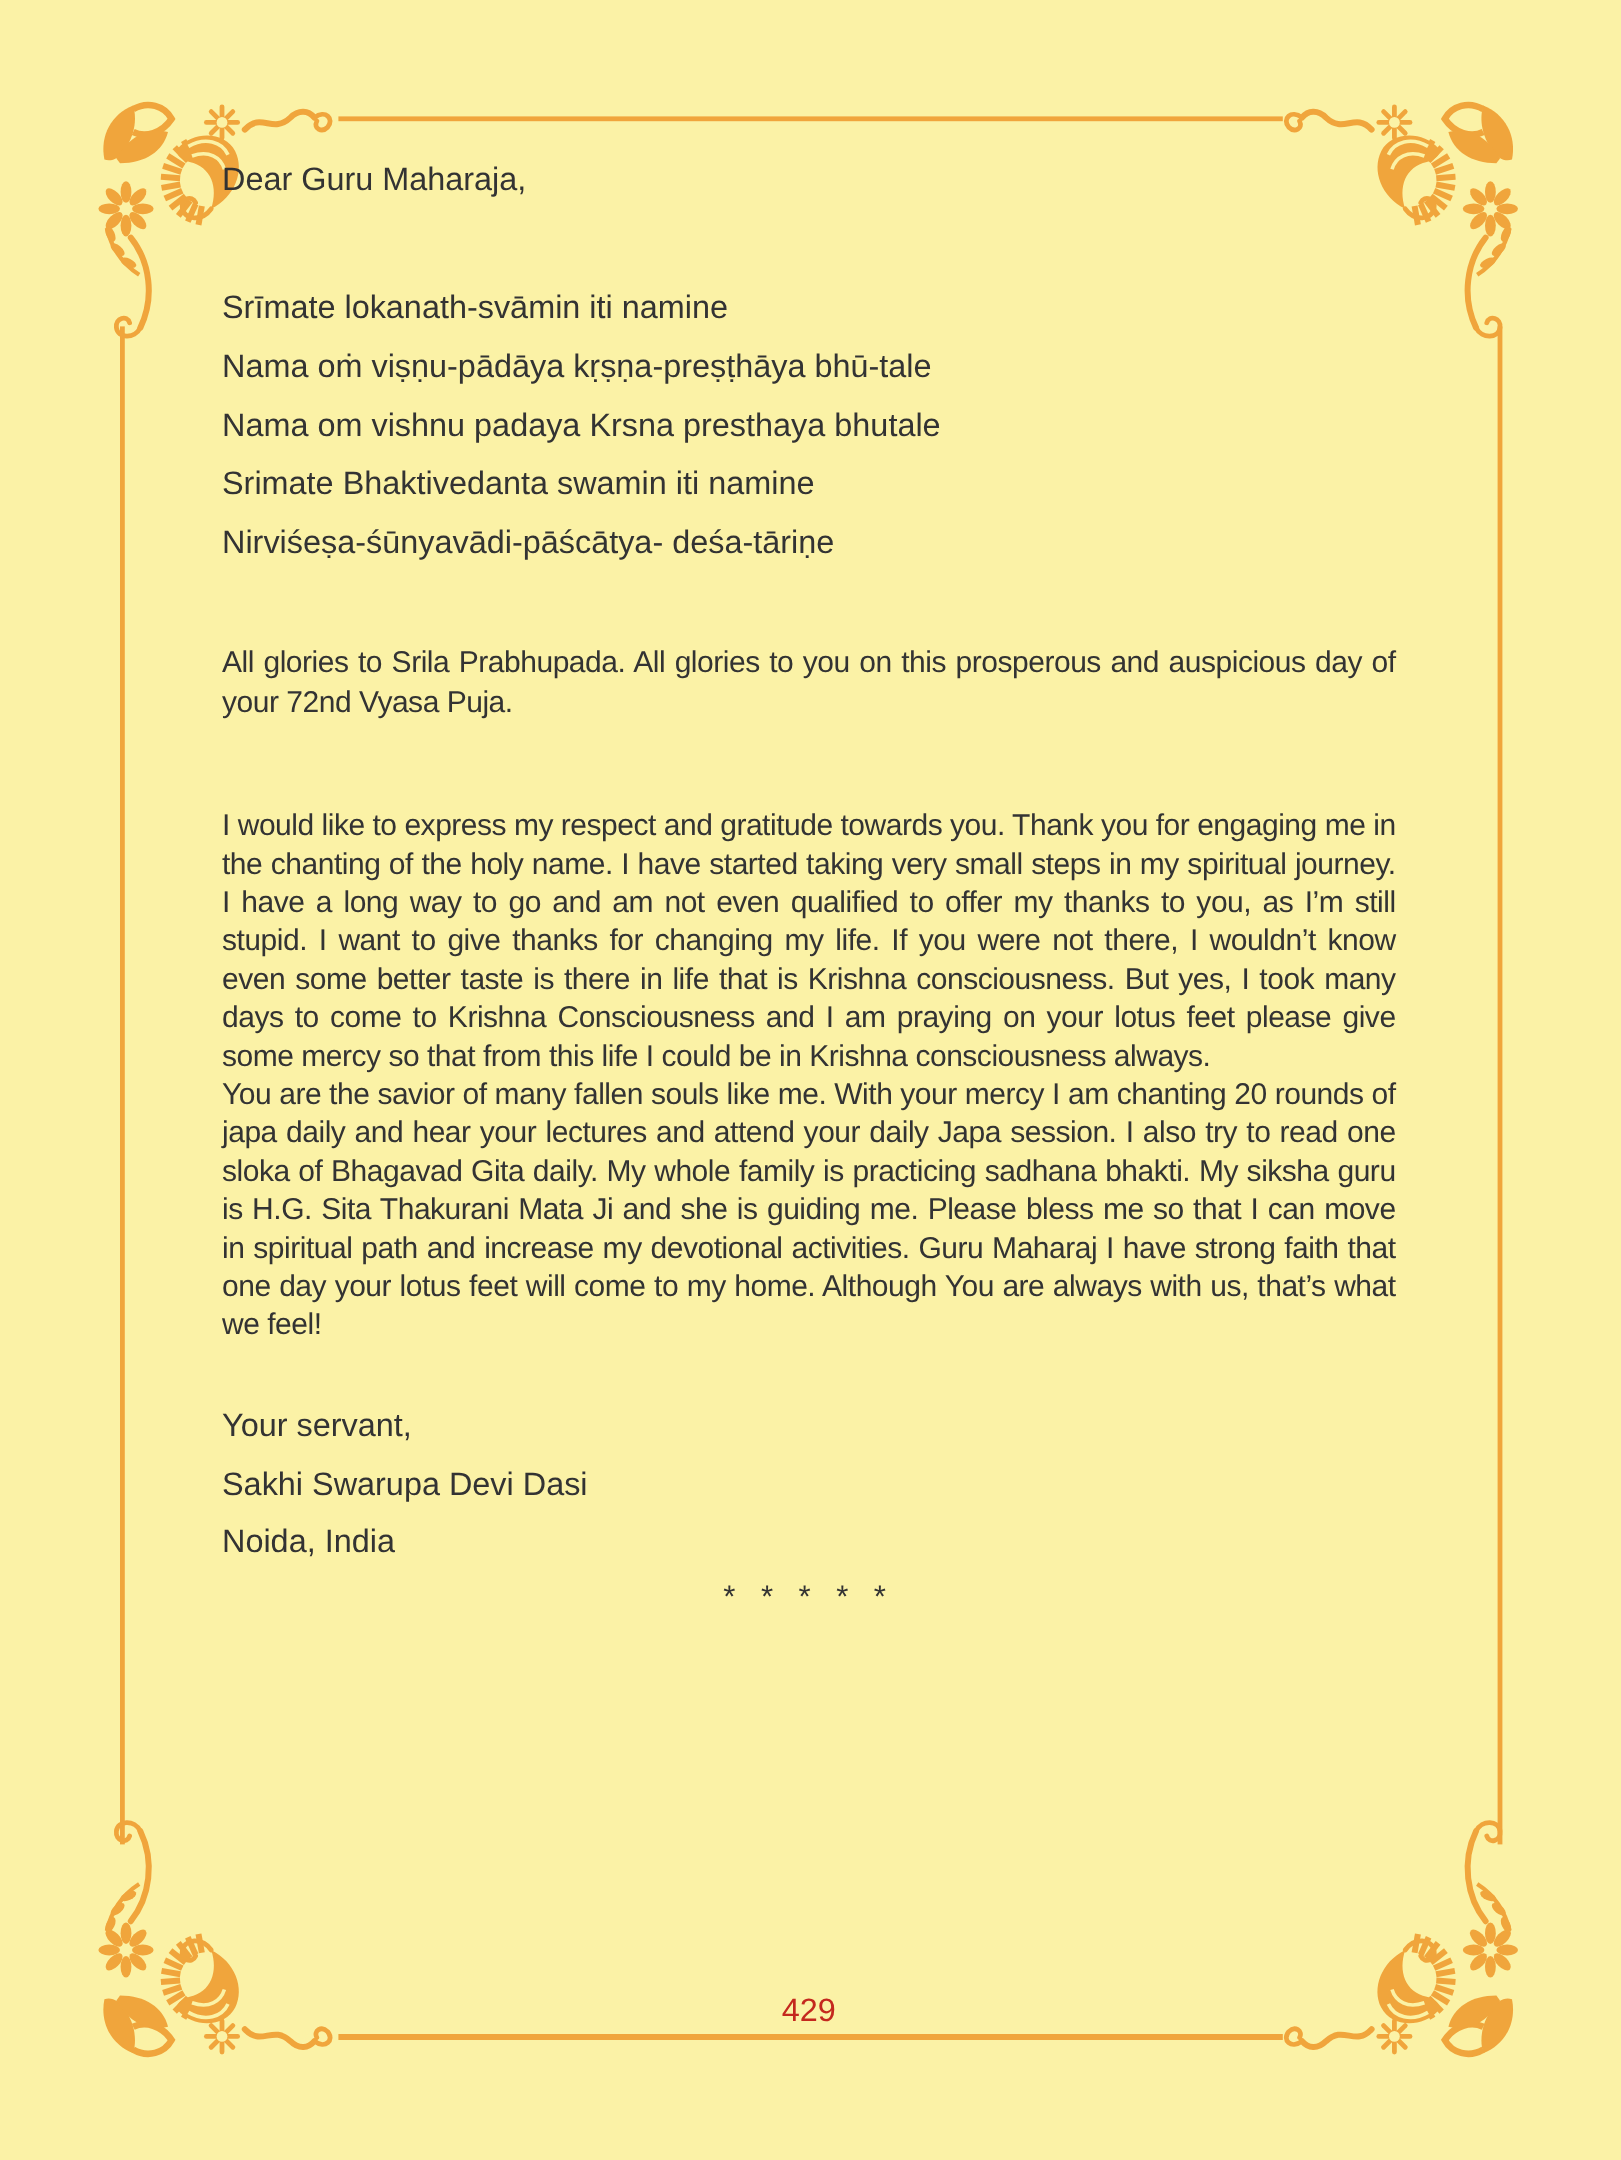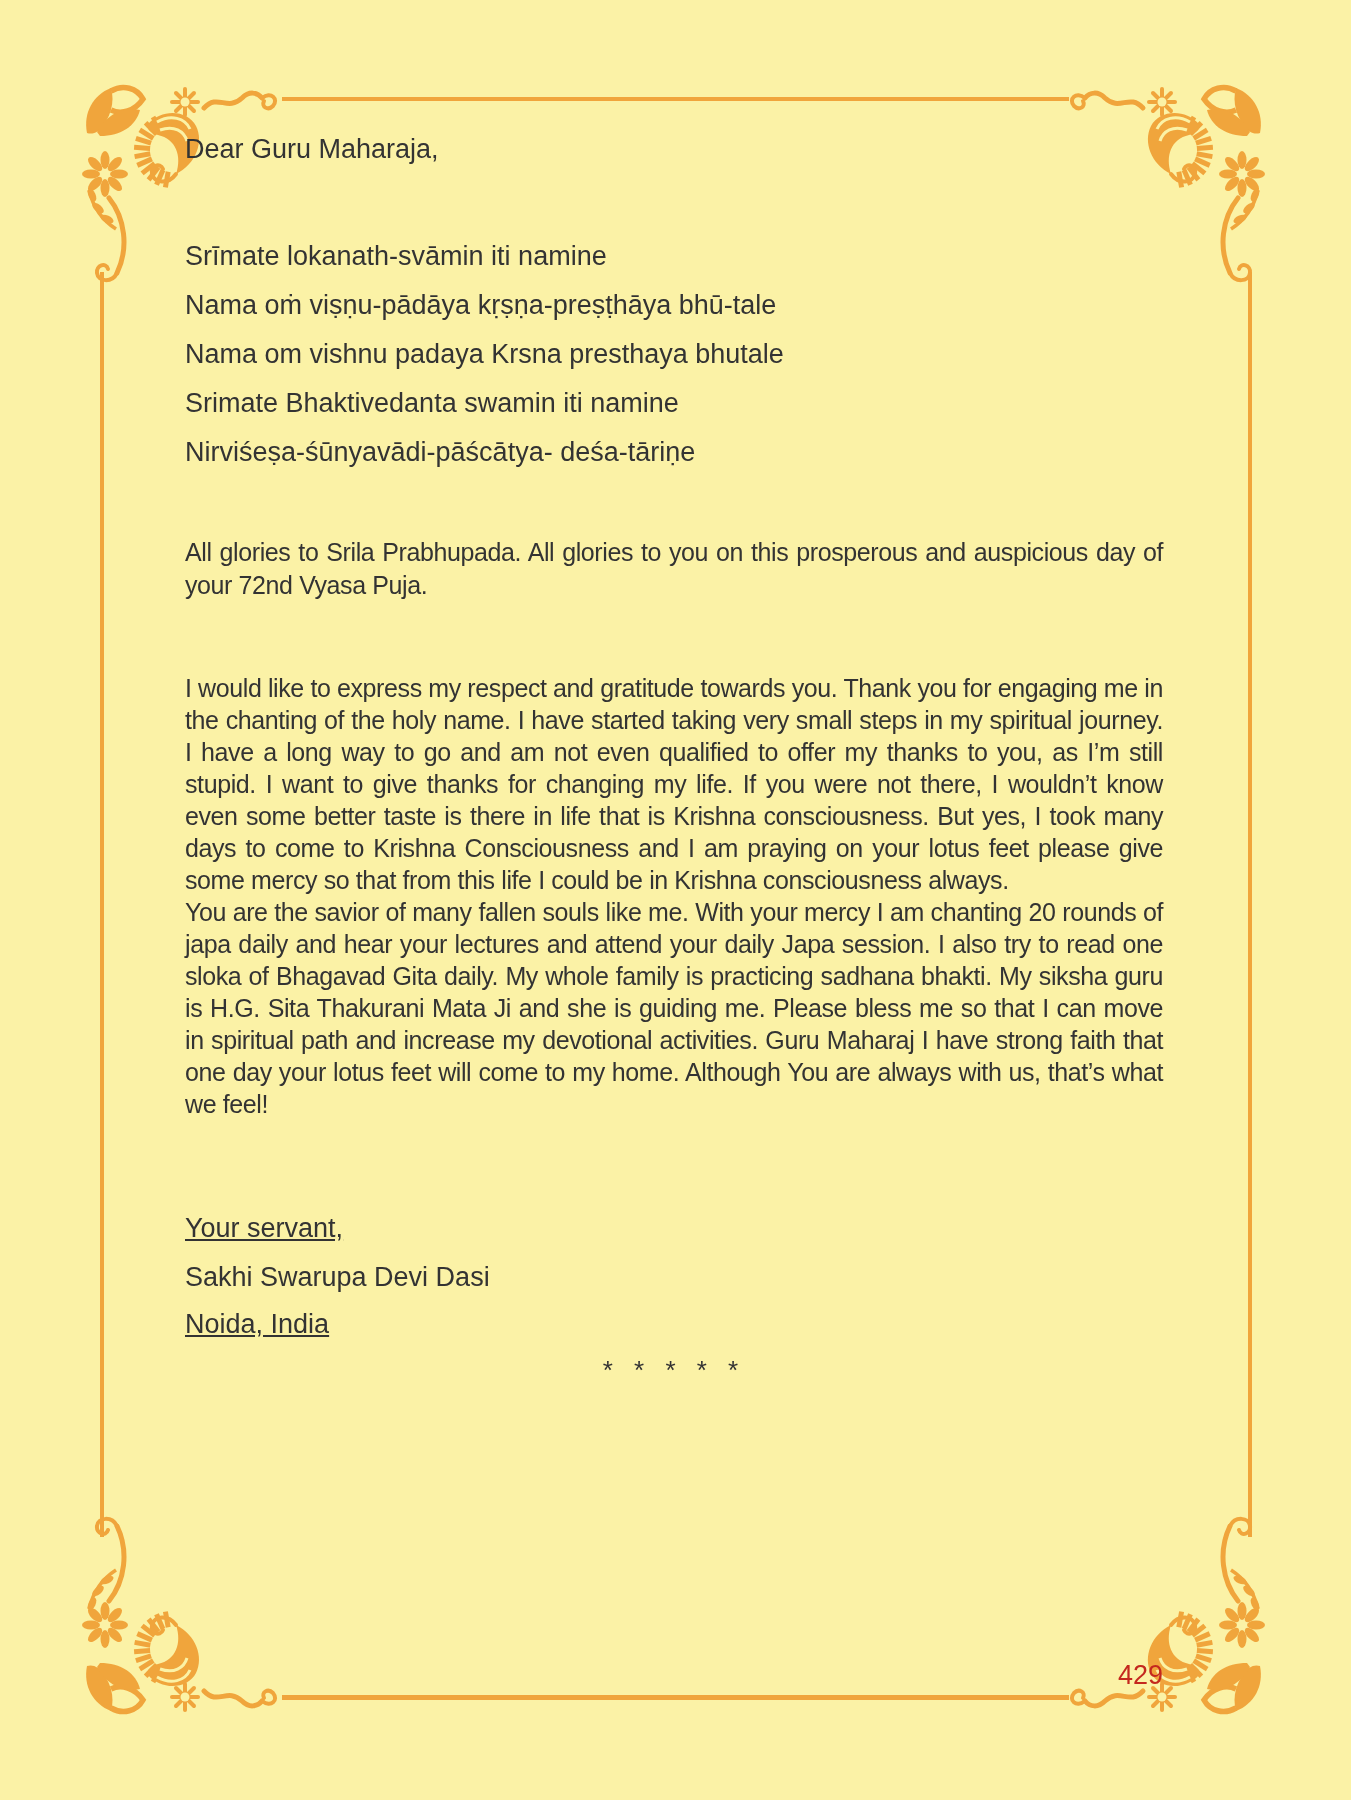--- a/index.html
+++ b/index.html
@@ -31,29 +31,29 @@
   .greeting   { font-size: 27px; line-height: 34px; }
   .verses     { margin-top: 66px; }
   .verse      { font-size: 27px; line-height: 49px; }
   .obeisance  { margin-top: 56px; font-size: 27px; line-height: 34px; }
   .para       { font-size: 25px; line-height: 32px; text-align: justify;
                 letter-spacing: -0.4px; }
   .glories    { margin-top: 59px; line-height: 33px; }
   .para1      { margin-top: 70px; }
   .para2      { }
   .sig        { font-size: 27px; line-height: 33px; }
-  .salutation { margin-top: 92px; text-decoration: underline; }
+  .salutation { margin-top: 52px; }
   .name       { margin-top: 16px; }
-  .location   { margin-top: 14px; text-decoration: underline; }
+  .location   { margin-top: 14px; }
   .stars      { margin-top: 13px; font-size: 26px; line-height: 33px;
                 text-align: center; letter-spacing: 7px; }
 
   .page-number {
     position: absolute; left: 185px; top: 1660px; width: 978px;
-    text-align: right; color: #C4281E; font-size: 27px; line-height: 30px;
+    text-align: center; color: #C4281E; font-size: 27px; line-height: 30px;
   }
 </style>
 </head>
 <body>
 
 <svg width="0" height="0" style="position:absolute" aria-hidden="true">
   <defs>
     <g id="corner-ornament">
 
       <path fill="#F0A53C" d="M3,47 C-1,27 9,9 27,2 C31,16 27,33 14,45 C10,48 6,48 3,47 Z"></path>

